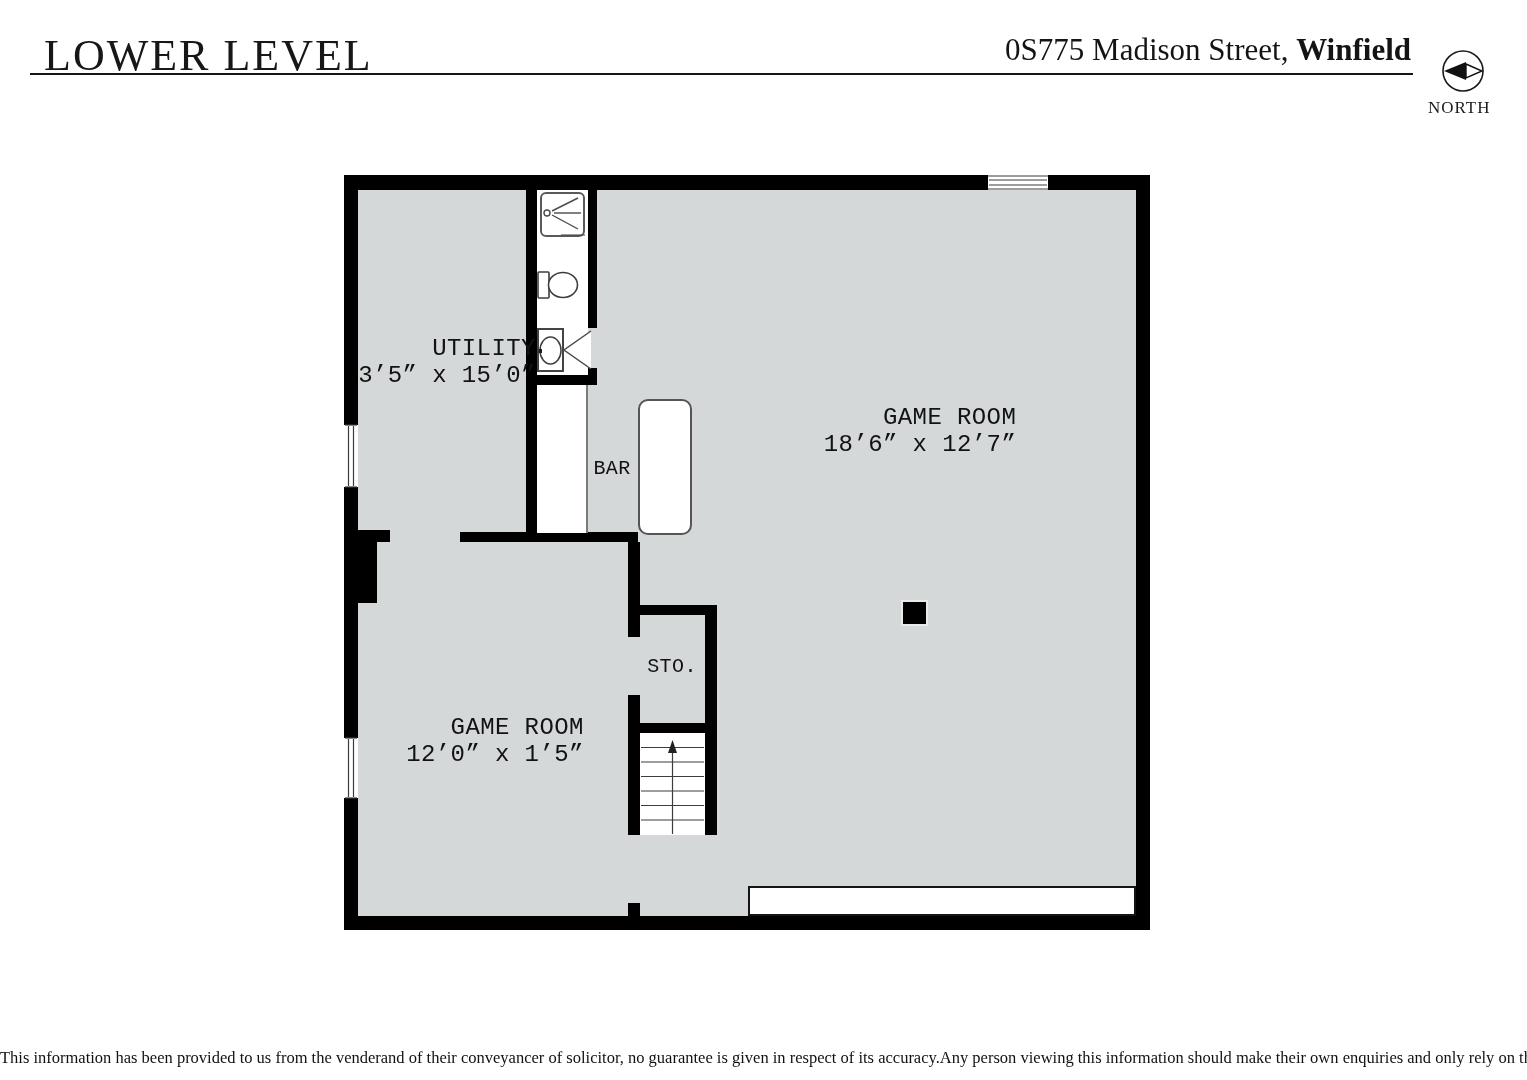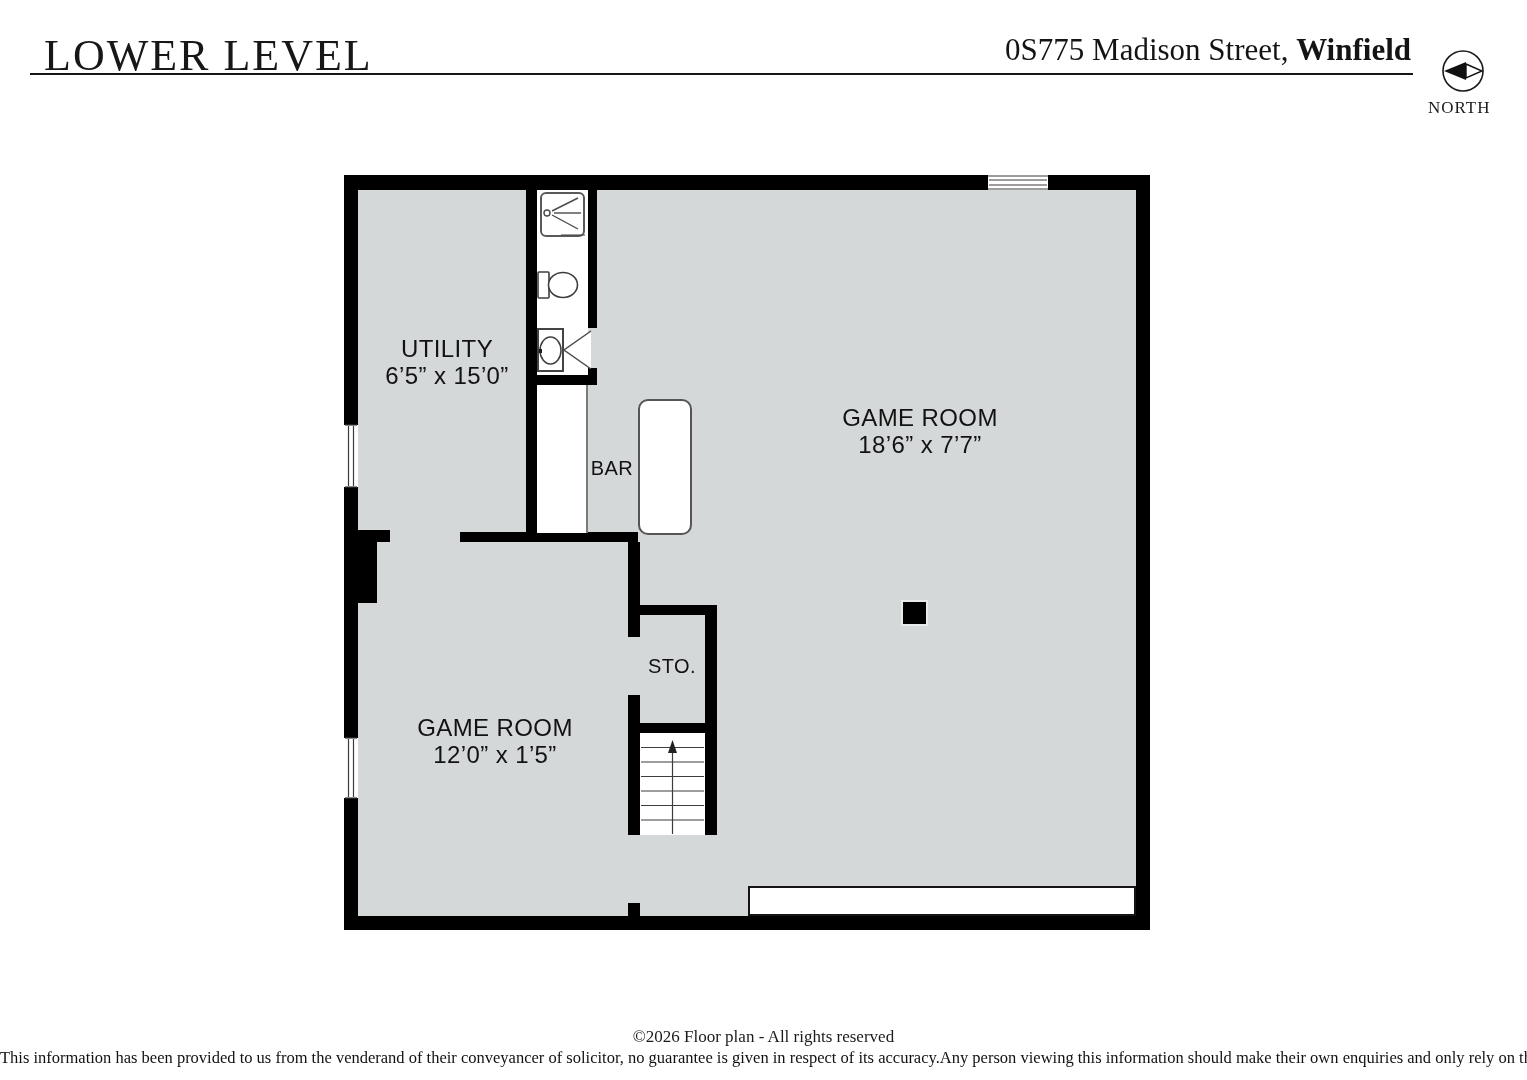--- a/index.html
+++ b/index.html
@@ -14,22 +14,22 @@
   .hdr-rule{position:absolute;left:30px;top:73px;width:1383px;height:2px;background:#161616;}
   .compass{position:absolute;left:1436px;top:45px;width:60px;text-align:center;}
   .compass-label{position:absolute;left:1428px;top:98px;width:76px;
                  font-family:"Liberation Serif",serif;font-size:17px;color:#1a1a1a;letter-spacing:1px;}
   
   .floor{position:absolute;background:#d5d8d9;}
   .wall{position:absolute;background:#000;}
   .wbox{position:absolute;background:#fff;}
   .fix-svg{position:absolute;left:0;top:0;width:1527px;height:1080px;pointer-events:none;}
   
-  .room-label{position:absolute;transform:translate(-50%,-50%);text-align:center;
-              color:#121212;font-size:24px;line-height:27px;letter-spacing:.4px;white-space:nowrap;}
+  .room-label{position:absolute;transform:translate(-50%,-50%);text-align:right;
+              color:#121212;font-size:24px;line-height:27px;letter-spacing:.4px;white-space:nowrap;font-family:Liberation Mono, monospace;}
   .single{font-size:20px;}
   
   .island{position:absolute;left:638px;top:399px;width:54px;height:136px;background:#fff;
           border:2px solid #555;border-radius:10px;box-sizing:border-box;}
   .bar-counter{position:absolute;left:537px;top:385px;width:51px;height:148px;background:#fff;
                border-right:2px solid #7a7a7a;box-sizing:border-box;}
   .media-unit{position:absolute;left:748px;top:886px;width:388px;height:30px;background:#fff;
               border:2px solid #141414;box-sizing:border-box;}
   .shower{position:absolute;left:540px;top:192px;width:45px;height:45px;background:#fff;
           border:2px solid #5a5a5a;border-radius:6px;box-sizing:border-box;}
@@ -138,34 +138,33 @@
       <line x1="641" y1="791" x2="704" y2="791"></line>
       <line x1="641" y1="805.5" x2="704" y2="805.5"></line>
       <line x1="641" y1="820" x2="704" y2="820"></line>
       <line x1="672.5" y1="750" x2="672.5" y2="834"></line>
       <polygon points="672.5,740 668,753 677,753" fill="#222" stroke="none"></polygon>
     </g>
   </svg>
 
   <div class="room-label" style="left:447px;top:362px;">
     <div>UTILITY</div>
-    <div>6’5” x 15’0”</div>
+    <div>3’5” x 15’0”</div>
   </div>
 
   <div class="room-label" style="left:920px;top:431px;">
     <div>GAME ROOM</div>
-    <div>18’6” x 7’7”</div>
+    <div>18’6” x 12’7”</div>
   </div>
 
   <div class="room-label single" style="left:612px;top:468px;">BAR</div>
 
   <div class="room-label single" style="left:672px;top:666px;">STO.</div>
 
   <div class="room-label" style="left:495px;top:741px;">
     <div>GAME ROOM</div>
     <div>12’0” x 1’5”</div>
   </div>
 
 
-  <div class="foot-copy">©2026  Floor plan  - All rights reserved</div>
   <div class="foot-disc">This information has been provided to us from the venderand of their conveyancer of solicitor, no guarantee is given in respect of its accuracy.Any person viewing this information should make their own enquiries and only rely on those enquiries.</div>
 
 </div>
 
 </body></html>

